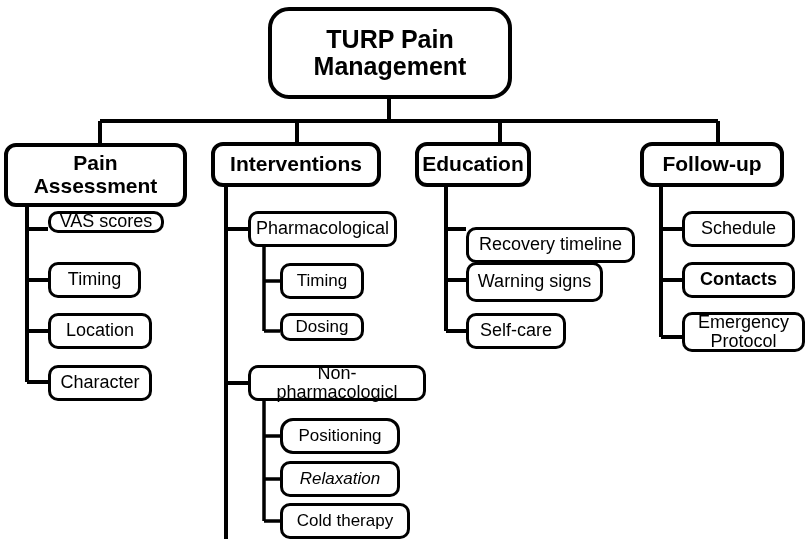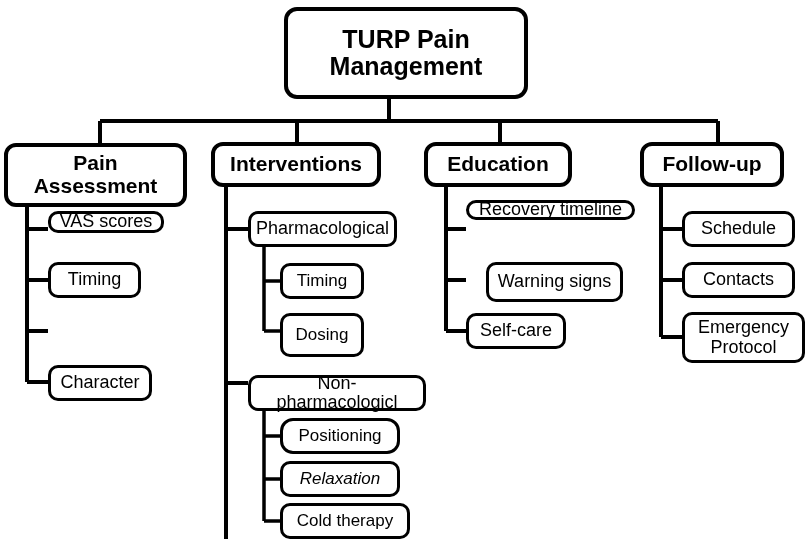--- a/index.html
+++ b/index.html
@@ -38,22 +38,21 @@
     text-align: center;
     color: #000000;
     line-height: 1.08;
     padding: 0 6px;
     white-space: pre-line;
   }
   .node.root {
     font-size: 25px;
     font-weight: bold;
     border-width: 4px;
-    border-radius: 13px;
-    margin-left: 16px;
+    border-radius: 21px;
   }
   .node.lvl1 {
     font-size: 21px;
     font-weight: bold;
     border-width: 4px;
     border-radius: 12px;
   }
   .node.lvl2 {
     font-size: 18px;
     font-weight: normal;
@@ -117,51 +116,52 @@
     </g>
   </svg>
 
   <div class="node root" style="left:268px; top:7px; width:244px; height:92px;">TURP Pain
 Management</div>
 
   <div class="node lvl1" style="left:4px; top:143px; width:183px; height:64px;">Pain Assessment</div>
 
   <div class="node lvl1" style="left:211px; top:142px; width:170px; height:45px;">Interventions</div>
 
-  <div class="node lvl1" style="left:424px; top:142px; width:148px; height:45px;">Education</div>
+  <div class="node lvl1" style="left:415px; top:142px; width:116px; height:45px;">Education</div>
 
   <div class="node lvl1" style="left:640px; top:142px; width:144px; height:45px;">Follow-up</div>
 
   <div class="node lvl2" style="left:48px; top:211px; width:116px; height:22px;">VAS scores</div>
 
   <div class="node lvl2" style="left:48px; top:262px; width:93px; height:36px;">Timing</div>
 
+  <div class="node lvl2" style="left:48px; top:313px; width:104px; height:36px;">Location</div>
 
   <div class="node lvl2" style="left:48px; top:365px; width:104px; height:36px;">Character</div>
 
   <div class="node lvl2" style="left:248px; top:211px; width:149px; height:36px;">Pharmacological</div>
 
   <div class="node lvl3" style="left:280px; top:263px; width:84px; height:36px;">Timing</div>
 
-  <div class="node lvl3" style="left:280px; top:313px; width:84px; height:44px;">Dosing</div>
+  <div class="node lvl3" style="left:280px; top:313px; width:84px; height:28px;">Dosing</div>
 
-  <div class="node lvl2" style="left:248px; top:375px; width:178px; height:36px;">Non-pharmacologicl</div>
+  <div class="node lvl2" style="left:248px; top:365px; width:178px; height:36px;">Non-pharmacologicl</div>
 
   <div class="node lvl3" style="left:280px; top:418px; width:120px; height:36px;border-radius:13px;">Positioning</div>
 
   <div class="node lvl3" style="left:280px; top:461px; width:120px; height:36px;font-style:italic;">Relaxation</div>
 
   <div class="node lvl3" style="left:280px; top:503px; width:130px; height:36px;">Cold therapy</div>
 
-  <div class="node lvl2" style="left:466px; top:200px; width:169px; height:20px;">Recovery timeline</div>
+  <div class="node lvl2" style="left:466px; top:227px; width:169px; height:36px;">Recovery timeline</div>
 
-  <div class="node lvl2" style="left:486px; top:262px; width:137px; height:40px;">Warning signs</div>
+  <div class="node lvl2" style="left:466px; top:262px; width:137px; height:40px;">Warning signs</div>
 
   <div class="node lvl2" style="left:466px; top:313px; width:100px; height:36px;">Self-care</div>
 
   <div class="node lvl2" style="left:682px; top:211px; width:113px; height:36px;">Schedule</div>
 
-  <div class="node lvl2" style="left:682px; top:262px; width:113px; height:36px;">Contacts</div>
+  <div class="node lvl2" style="left:682px; top:262px; width:113px; height:36px;font-weight:bold;">Contacts</div>
 
-  <div class="node lvl2" style="left:682px; top:312px; width:123px; height:51px;">Emergency
+  <div class="node lvl2" style="left:682px; top:312px; width:123px; height:40px;">Emergency
 Protocol</div>
 
 </div>
 
 </body></html>

